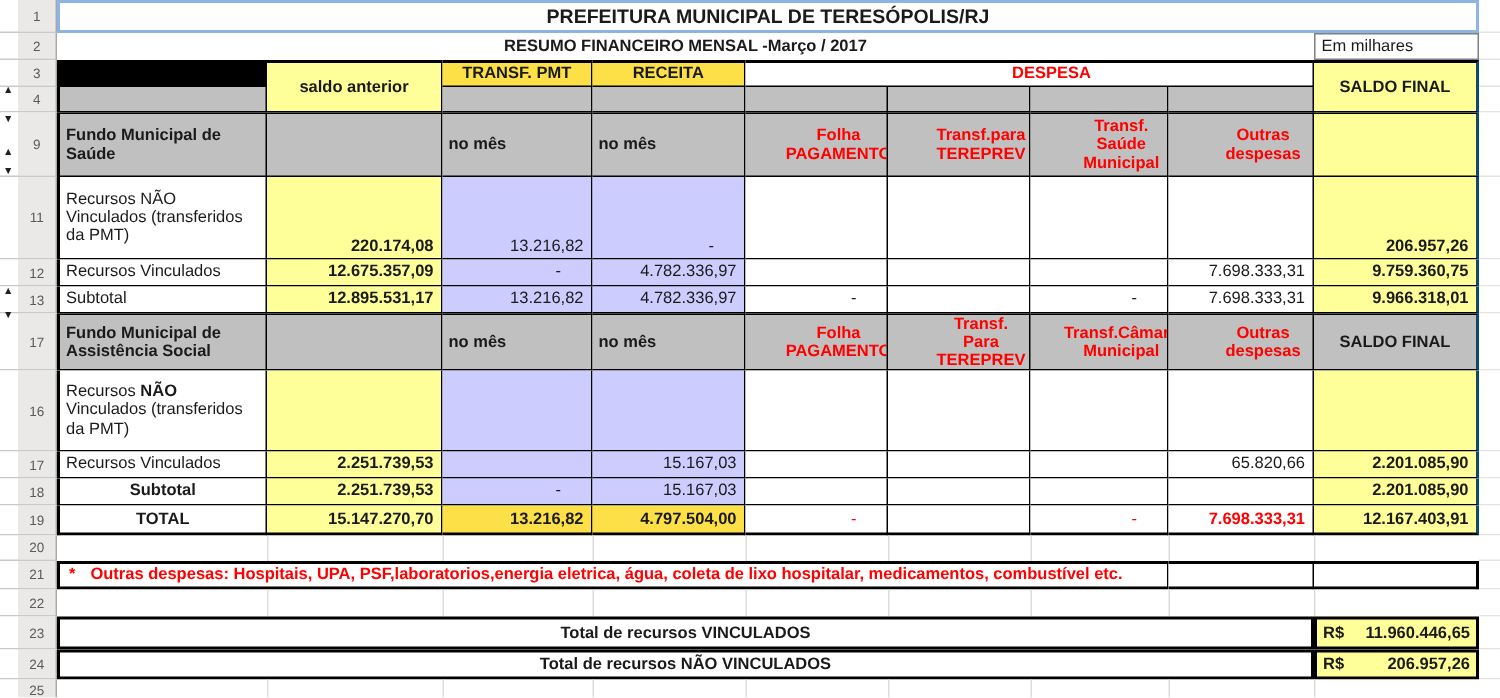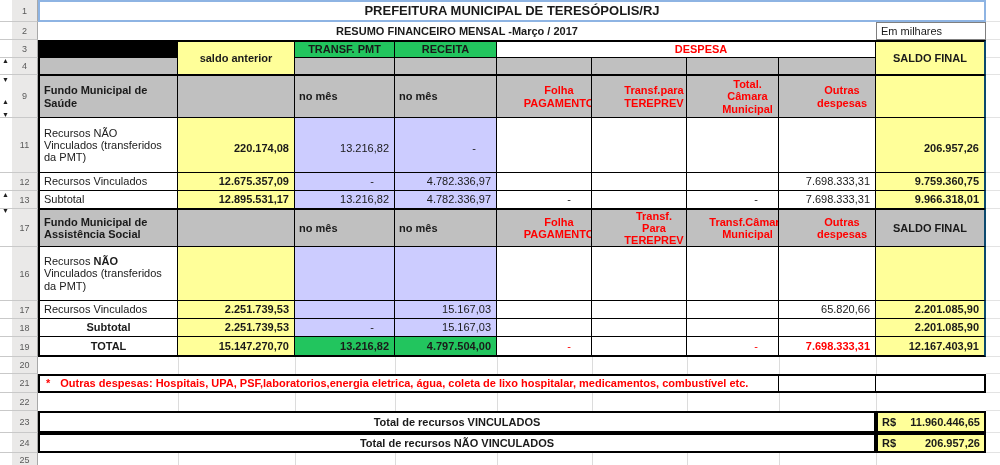--- a/index.html
+++ b/index.html
@@ -14,27 +14,27 @@
   .tri{position:absolute;left:2px;font-size:7px;line-height:7px;color:#1f1f1f;}
   
   #sheet{position:absolute;left:38px;top:0;width:955px;height:466px;display:grid;
          grid-template-columns:140px 117px 100px 102px 95px 95px 92px 97px 110px 14px;
          grid-template-rows:22px 18px 18px 17px 43px 55px 18px 18px 38px 54px 18px 18px 20px 17px 19px 18px 22px 20px 14px;}
   .cell{box-sizing:border-box;position:relative;display:flex;align-items:center;overflow:hidden;
         border-right:1px solid #000;border-bottom:1px solid #000;background:#fff;
         padding:0 4px;line-height:1.12;}
   .num{justify-content:flex-end;text-align:right;padding-right:5px;}
   .dash{padding-right:20px;}
-  .vbot{align-items:flex-end;padding-bottom:18px;}
+  .vbot{align-items:flex-end;padding-bottom:2px;}
   .b{font-weight:bold;}
   .ctr{justify-content:center;text-align:center;}
   .red{color:#FF0000;padding-left:34px;}
   .yellow{background:#FFFF99;}
   .lav{background:#CCCCFF;}
-  .ltblue{background:#22c55e;}
+  .ltblue{background:#fde047;}
   .gray{background:#C0C0C0;}
   .blackcell{background:#000;}
   .lb{border-left:2px solid #000;}
   .rb2{border-right:2px solid #0c4a6e;}
   .tt{border-top:1px solid #000;}   
   .bt2{border-top:2px solid #000;}
   .bb2{border-bottom:2px solid #000;}
   .plain{border:none;background:#fff;}
   .title{border:2px solid #8EB4E3;font-size:13px;}
   .emmil{border:1px solid #7f7f7f;}
@@ -109,21 +109,21 @@
     <div class="cell gray" style="grid-area:4/7"></div>
     <div class="cell gray" style="grid-area:4/8"></div>
     <div class="cell strip" style="grid-area:4/10"></div>
 
     <div class="cell gray b lb tt" style="grid-area:5/1">Fundo Municipal de Saúde</div>
     <div class="cell gray tt" style="grid-area:5/2"></div>
     <div class="cell gray b tt" style="grid-area:5/3">no mês</div>
     <div class="cell gray b tt" style="grid-area:5/4">no mês</div>
     <div class="cell gray b ctr red tt hdr2" style="grid-area:5/5">Folha PAGAMENTO</div>
     <div class="cell gray b ctr red tt hdr2" style="grid-area:5/6">Transf.para TEREPREV</div>
-    <div class="cell gray b ctr red tt hdr2" style="grid-area:5/7">Total. Câmara Municipal</div>
+    <div class="cell gray b ctr red tt hdr2" style="grid-area:5/7">Transf. Saúde Municipal</div>
     <div class="cell gray b ctr red tt hdr2" style="grid-area:5/8">Outras despesas</div>
     <div class="cell yellow tt rb2" style="grid-area:5/9"></div>
     <div class="cell strip" style="grid-area:5/10"></div>
 
     <div class="cell lb" style="grid-area:6/1">Recursos NÃO Vinculados (transferidos da PMT)</div>
     <div class="cell yellow num b vbot" style="grid-area:6/2">220.174,08</div>
     <div class="cell lav num vbot" style="grid-area:6/3">13.216,82</div>
     <div class="cell lav num dash vbot" style="grid-area:6/4">-</div>
     <div class="cell" style="grid-area:6/5"></div>
     <div class="cell" style="grid-area:6/6"></div>

